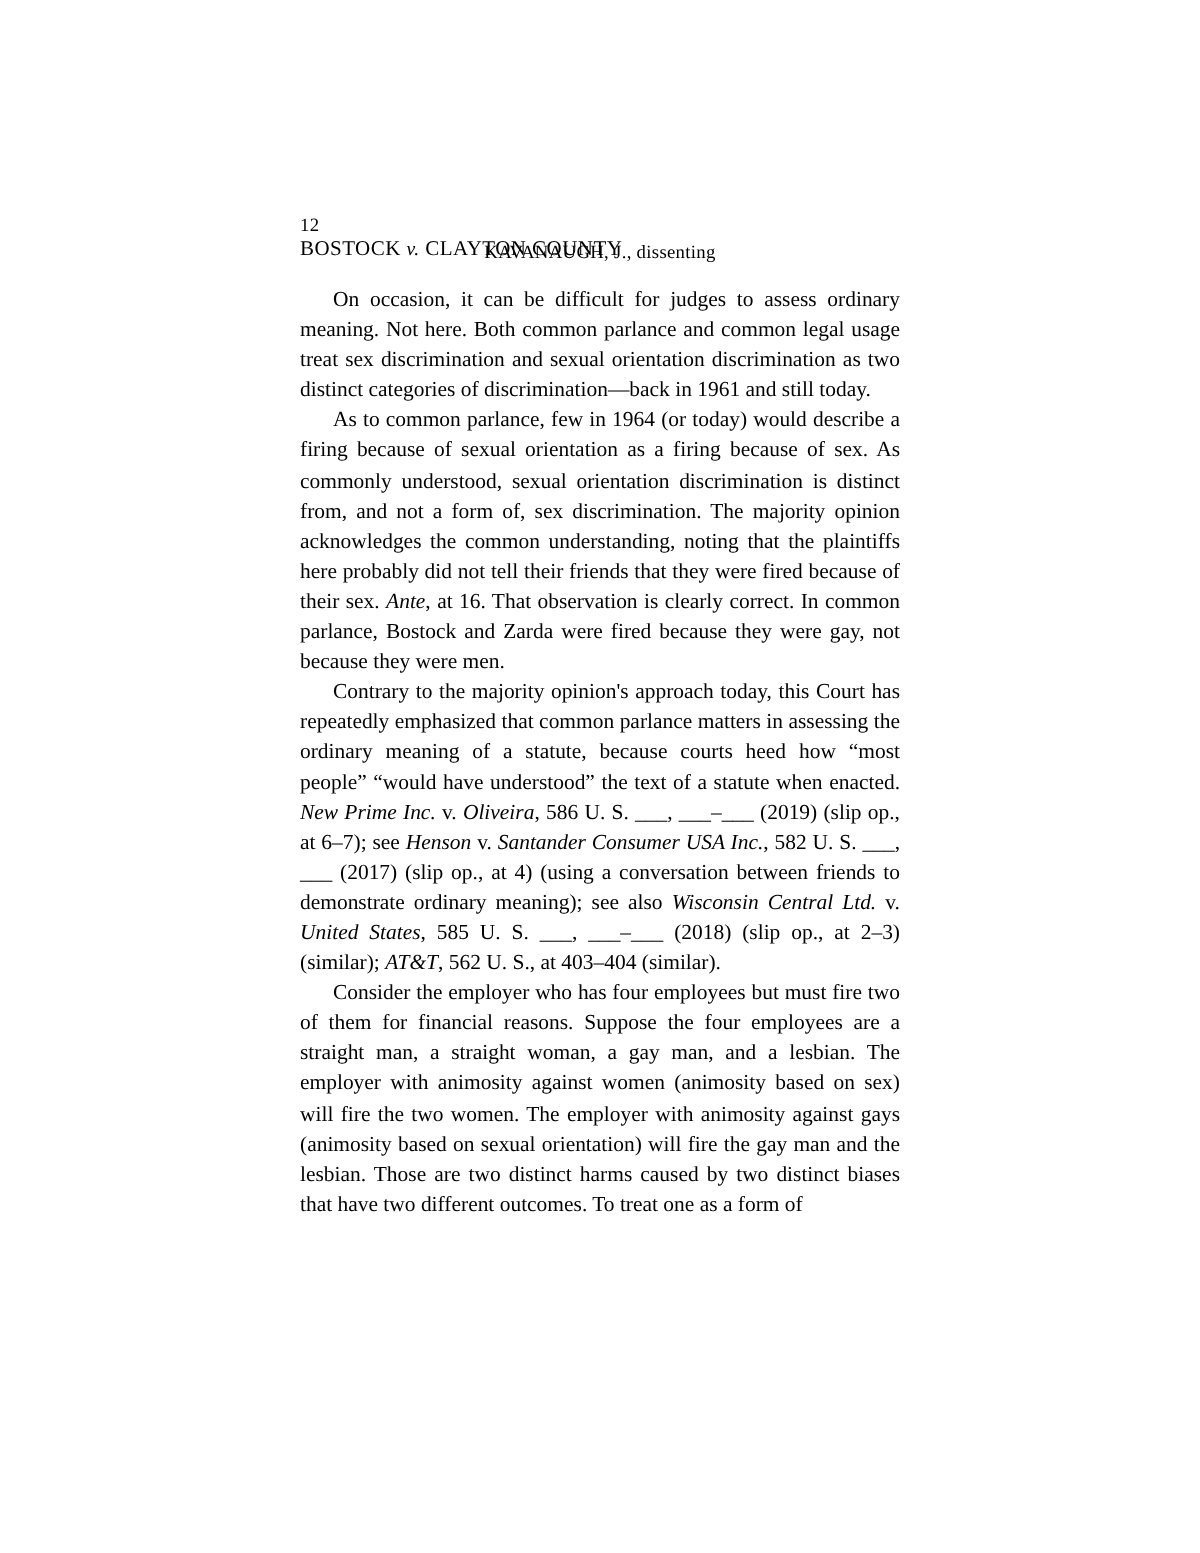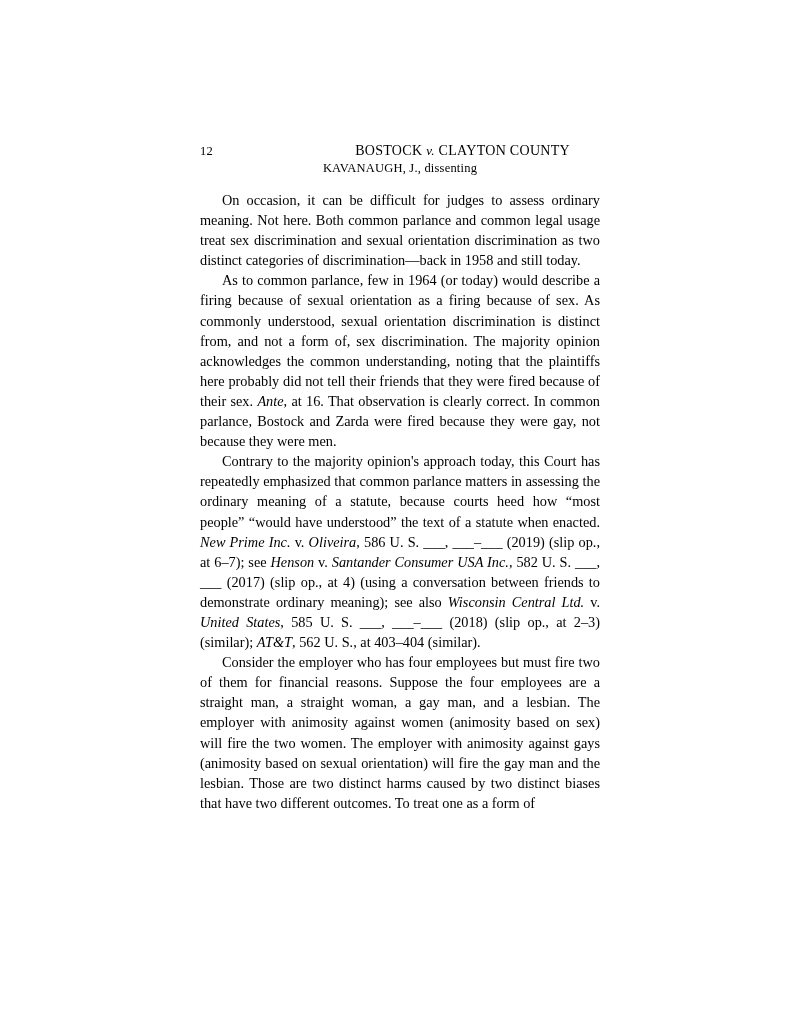--- a/index.html
+++ b/index.html
@@ -28,20 +28,21 @@
     top: 143px;
     width: 400px;
   }
   .running-head {
     display: flex;
     align-items: baseline;
     font-size: 12.5px;
     letter-spacing: 0.2px;
     margin-bottom: 0;
     height: 18px;
+    flex-direction: column;
   }
   .page-number {
     width: 34px;
     text-align: left;
     font-size: 12.5px;
   }
   .case-title {
     flex: 1;
     text-align: right;
     font-variant: small-caps;
@@ -84,19 +85,19 @@
 <div class="page">
   <div class="content">
 
     <div class="running-head">
       <span class="page-number">12</span>
       <span class="case-title"><span>BOSTOCK</span> <span class="ital">v.</span> <span>CLAYTON COUNTY</span></span>
     </div>
 
     <div class="opinion-line"><span>KAVANAUGH</span><span class="lower">, J., dissenting</span></div>
 
-    <p class="body-par">On occasion, it can be difficult for judges to assess ordinary meaning.  Not here.  Both common parlance and common legal usage treat sex discrimination and sexual orientation discrimination as two distinct categories of discrimination—back in 1958 and still today.</p>
+    <p class="body-par">On occasion, it can be difficult for judges to assess ordinary meaning.  Not here.  Both common parlance and common legal usage treat sex discrimination and sexual orientation discrimination as two distinct categories of discrimination—back in 1961 and still today.</p>
     <p class="body-par">As to common parlance, few in 1964 (or today) would describe a firing because of sexual orientation as a firing because of sex.  As commonly understood, sexual orientation discrimination is distinct from, and not a form of, sex discrimination.  The majority opinion acknowledges the common understanding, noting that the plaintiffs here probably did not tell their friends that they were fired because of their sex.  <span class="ital">Ante</span>, at 16.  That observation is clearly correct.  In common parlance, Bostock and Zarda were fired because they were gay, not because they were men.</p>
     <p class="body-par">Contrary to the majority opinion's approach today, this Court has repeatedly emphasized that common parlance matters in assessing the ordinary meaning of a statute, because courts heed how “most people” “would have understood” the text of a statute when enacted.  <span class="ital">New Prime Inc.</span> v. <span class="ital">Oliveira</span>, 586 U. S. ___, ___–___ (2019) (slip op., at 6–7); see <span class="ital">Henson</span> v. <span class="ital">Santander Consumer USA Inc.</span>, 582 U. S. ___, ___ (2017) (slip op., at 4) (using a conversation between friends to demonstrate ordinary meaning); see also <span class="ital">Wisconsin Central Ltd.</span> v. <span class="ital">United States</span>, 585 U. S. ___, ___–___ (2018) (slip op., at 2–3) (similar); <span class="ital">AT&amp;T</span>, 562 U. S., at 403–404 (similar).</p>
     <p class="body-par">Consider the employer who has four employees but must fire two of them for financial reasons.  Suppose the four employees are a straight man, a straight woman, a gay man, and a lesbian.  The employer with animosity against women (animosity based on sex) will fire the two women.  The employer with animosity against gays (animosity based on sexual orientation) will fire the gay man and the lesbian.  Those are two distinct harms caused by two distinct biases that have two different outcomes.  To treat one as a form of</p>
 
   </div>
 </div>
 
 </body></html>

